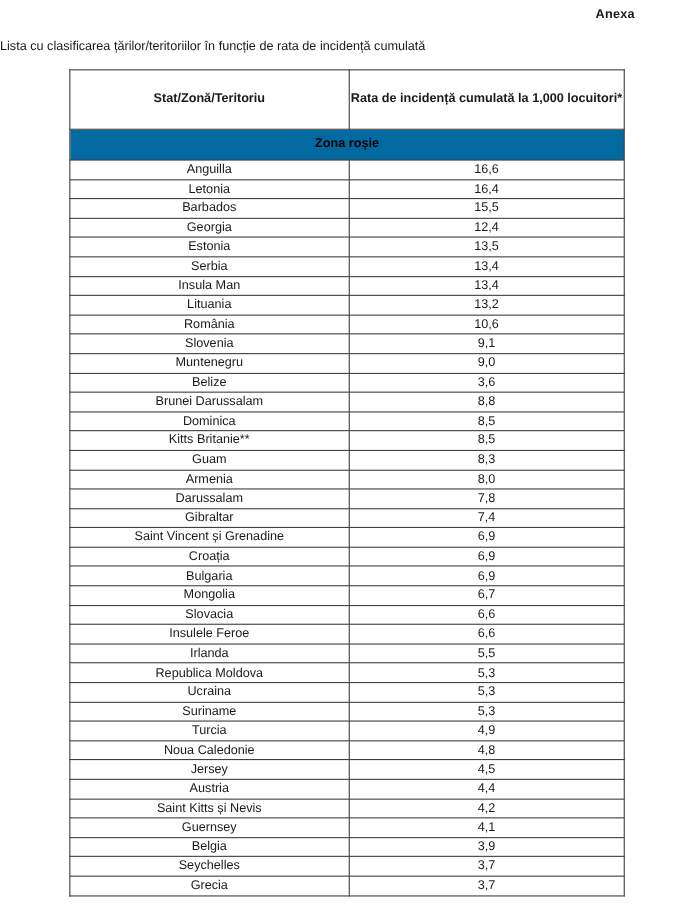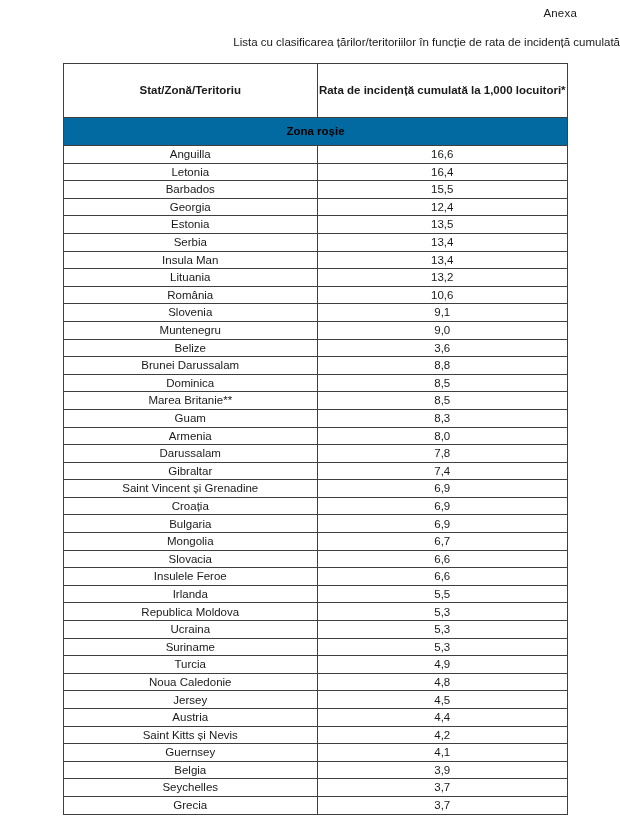--- a/index.html
+++ b/index.html
@@ -14,29 +14,29 @@
     background: #ffffff;
     font-family: "Liberation Sans", "DejaVu Sans", sans-serif;
     color: #1a1a1a;
     overflow: hidden;
   }
   .annex {
     position: absolute;
     top: 7px;
     right: 43px;
     font-size: 11.5px;
-    font-weight: normal;
+    font-weight: bold;
     letter-spacing: 0.2px;
   }
   .doc-title {
     position: absolute;
     top: 36px;
     left: 0;
     width: 100%;
-    text-align: right;
+    text-align: left;
     font-size: 11.5px;
   }
   .table-wrap {
     position: absolute;
     top: 63px;
     left: 63px;
     width: 505px;
   }
   table.incidence {
     width: 100%;
@@ -149,21 +149,21 @@
     </tr>
           <tr class="data-row">
       <td>Brunei Darussalam</td>
       <td>8,8</td>
     </tr>
           <tr class="data-row">
       <td>Dominica</td>
       <td>8,5</td>
     </tr>
           <tr class="data-row">
-      <td>Marea Britanie**</td>
+      <td>Kitts Britanie**</td>
       <td>8,5</td>
     </tr>
           <tr class="data-row">
       <td>Guam</td>
       <td>8,3</td>
     </tr>
           <tr class="data-row">
       <td>Armenia</td>
       <td>8,0</td>
     </tr>

